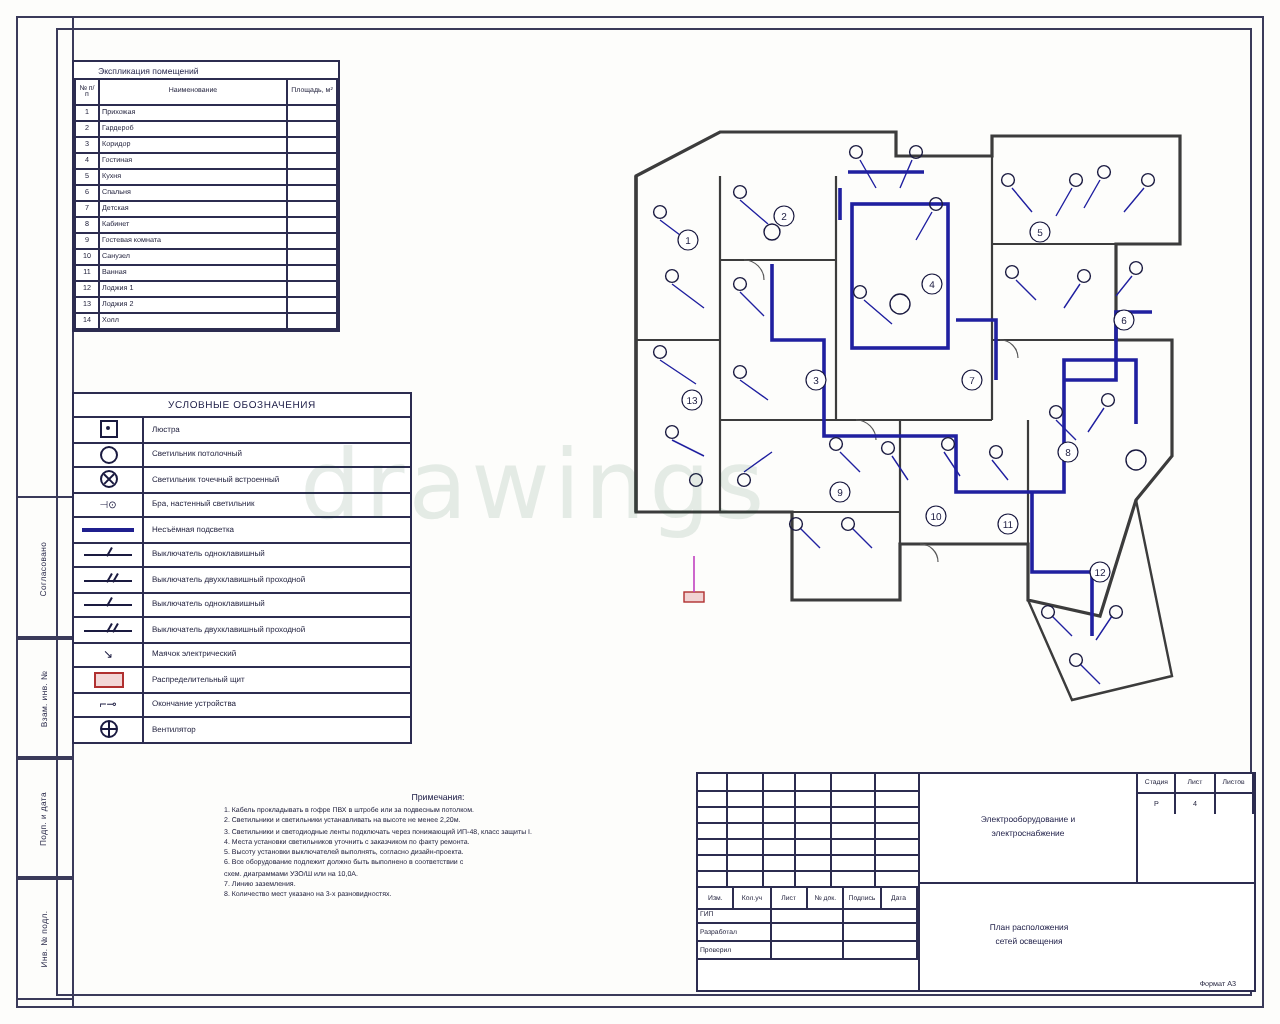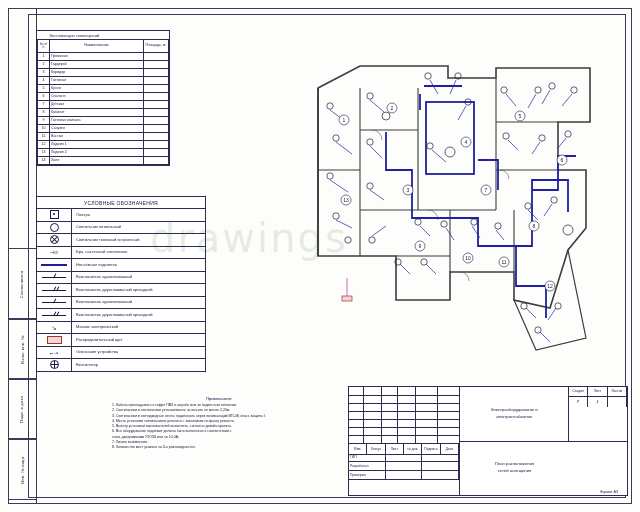--- a/index.html
+++ b/index.html
@@ -77,21 +77,21 @@
   .tbmeta .mv span{flex:1;text-align:center;font-size:3.6px;color:#24243f;border-right:.5px solid #2c2c50;line-height:10px;}
   .tbfmt{position:absolute;right:2px;bottom:2px;font-size:3.6px;color:#24243f;}
   .tbcols{position:absolute;left:0;top:0;width:110px;height:56px;border-bottom:.6px solid #2c2c50;}
 
   
   .plan{position:absolute;left:300px;top:50px;width:300px;height:320px;}
   .plan svg{position:absolute;left:0;top:0;}
 
   
   .wm{position:absolute;left:150px;top:215px;width:440px;height:80px;opacity:.10;pointer-events:none;
-      font-size:40px;color:#14532d;letter-spacing:2px;font-family:"DejaVu Sans",sans-serif;}
+      font-size:48px;color:#14532d;letter-spacing:2px;font-family:"DejaVu Sans",sans-serif;}
 </style>
 </head>
 <body>
 
 <div class="sheet">
   <div class="frame"></div>
   <div class="frame-inner"></div>
 
   <div class="vcol">
     <div class="vcell" style="top:240px;height:70px;">

